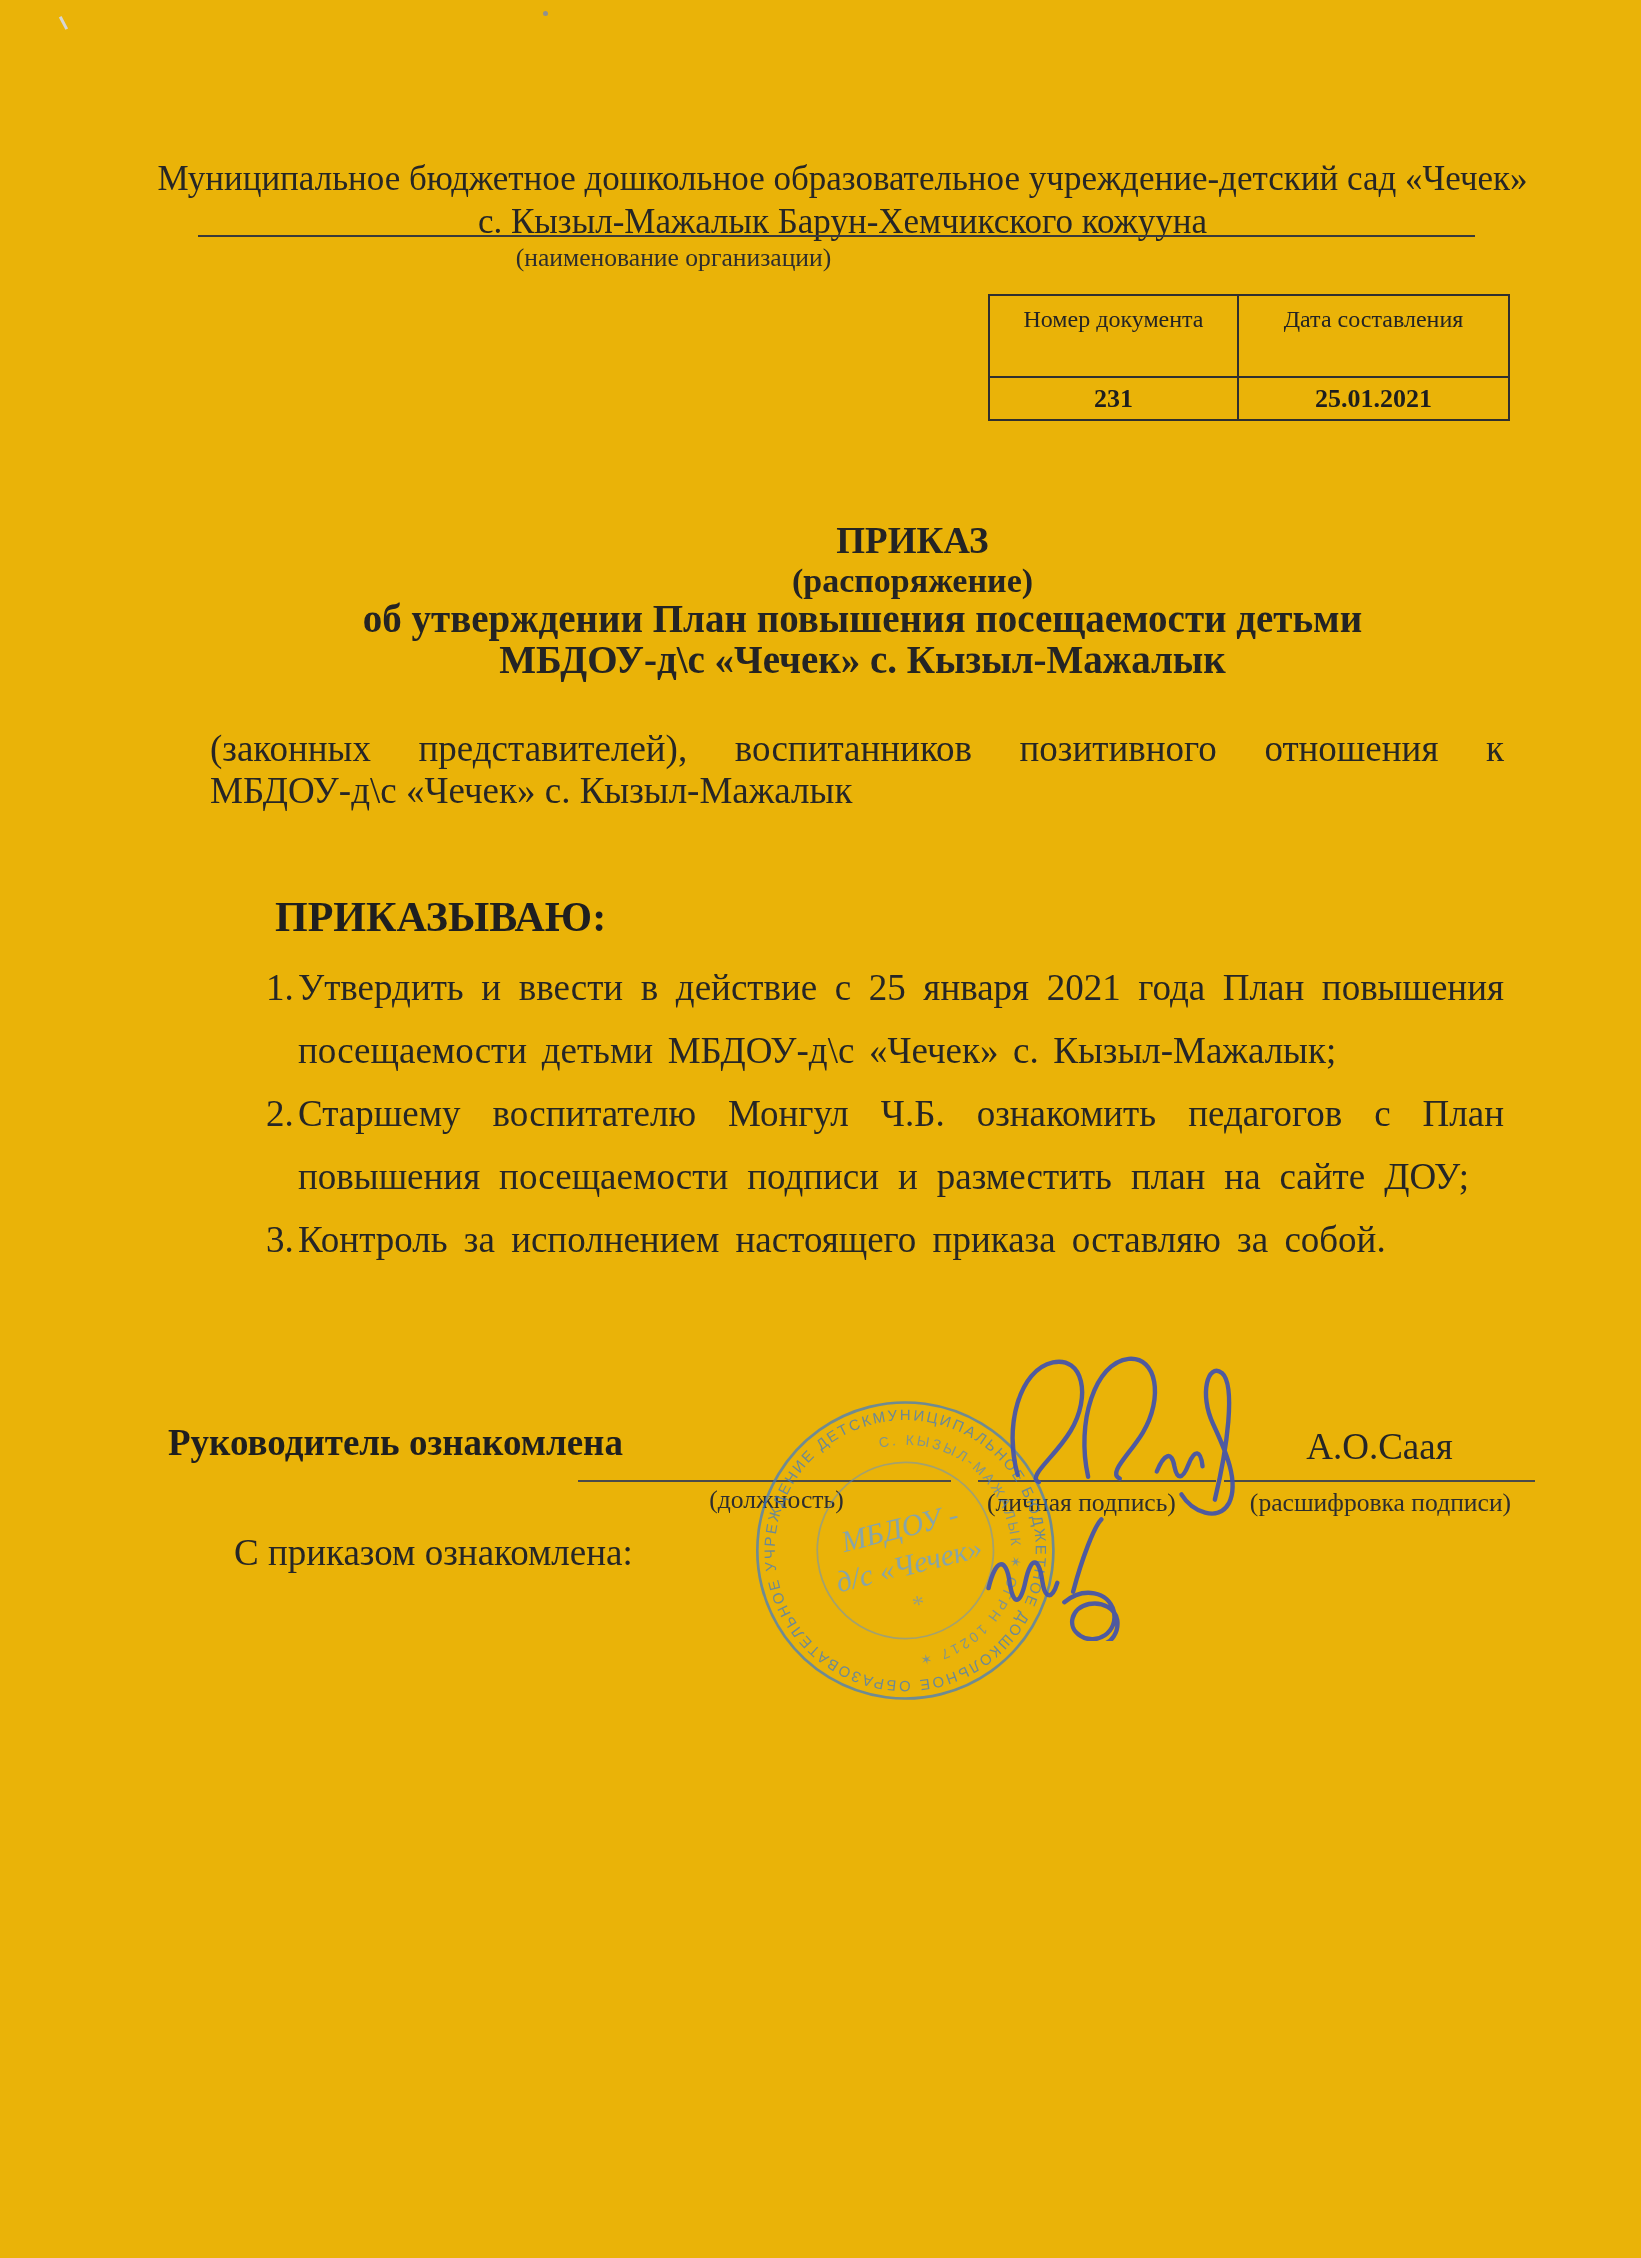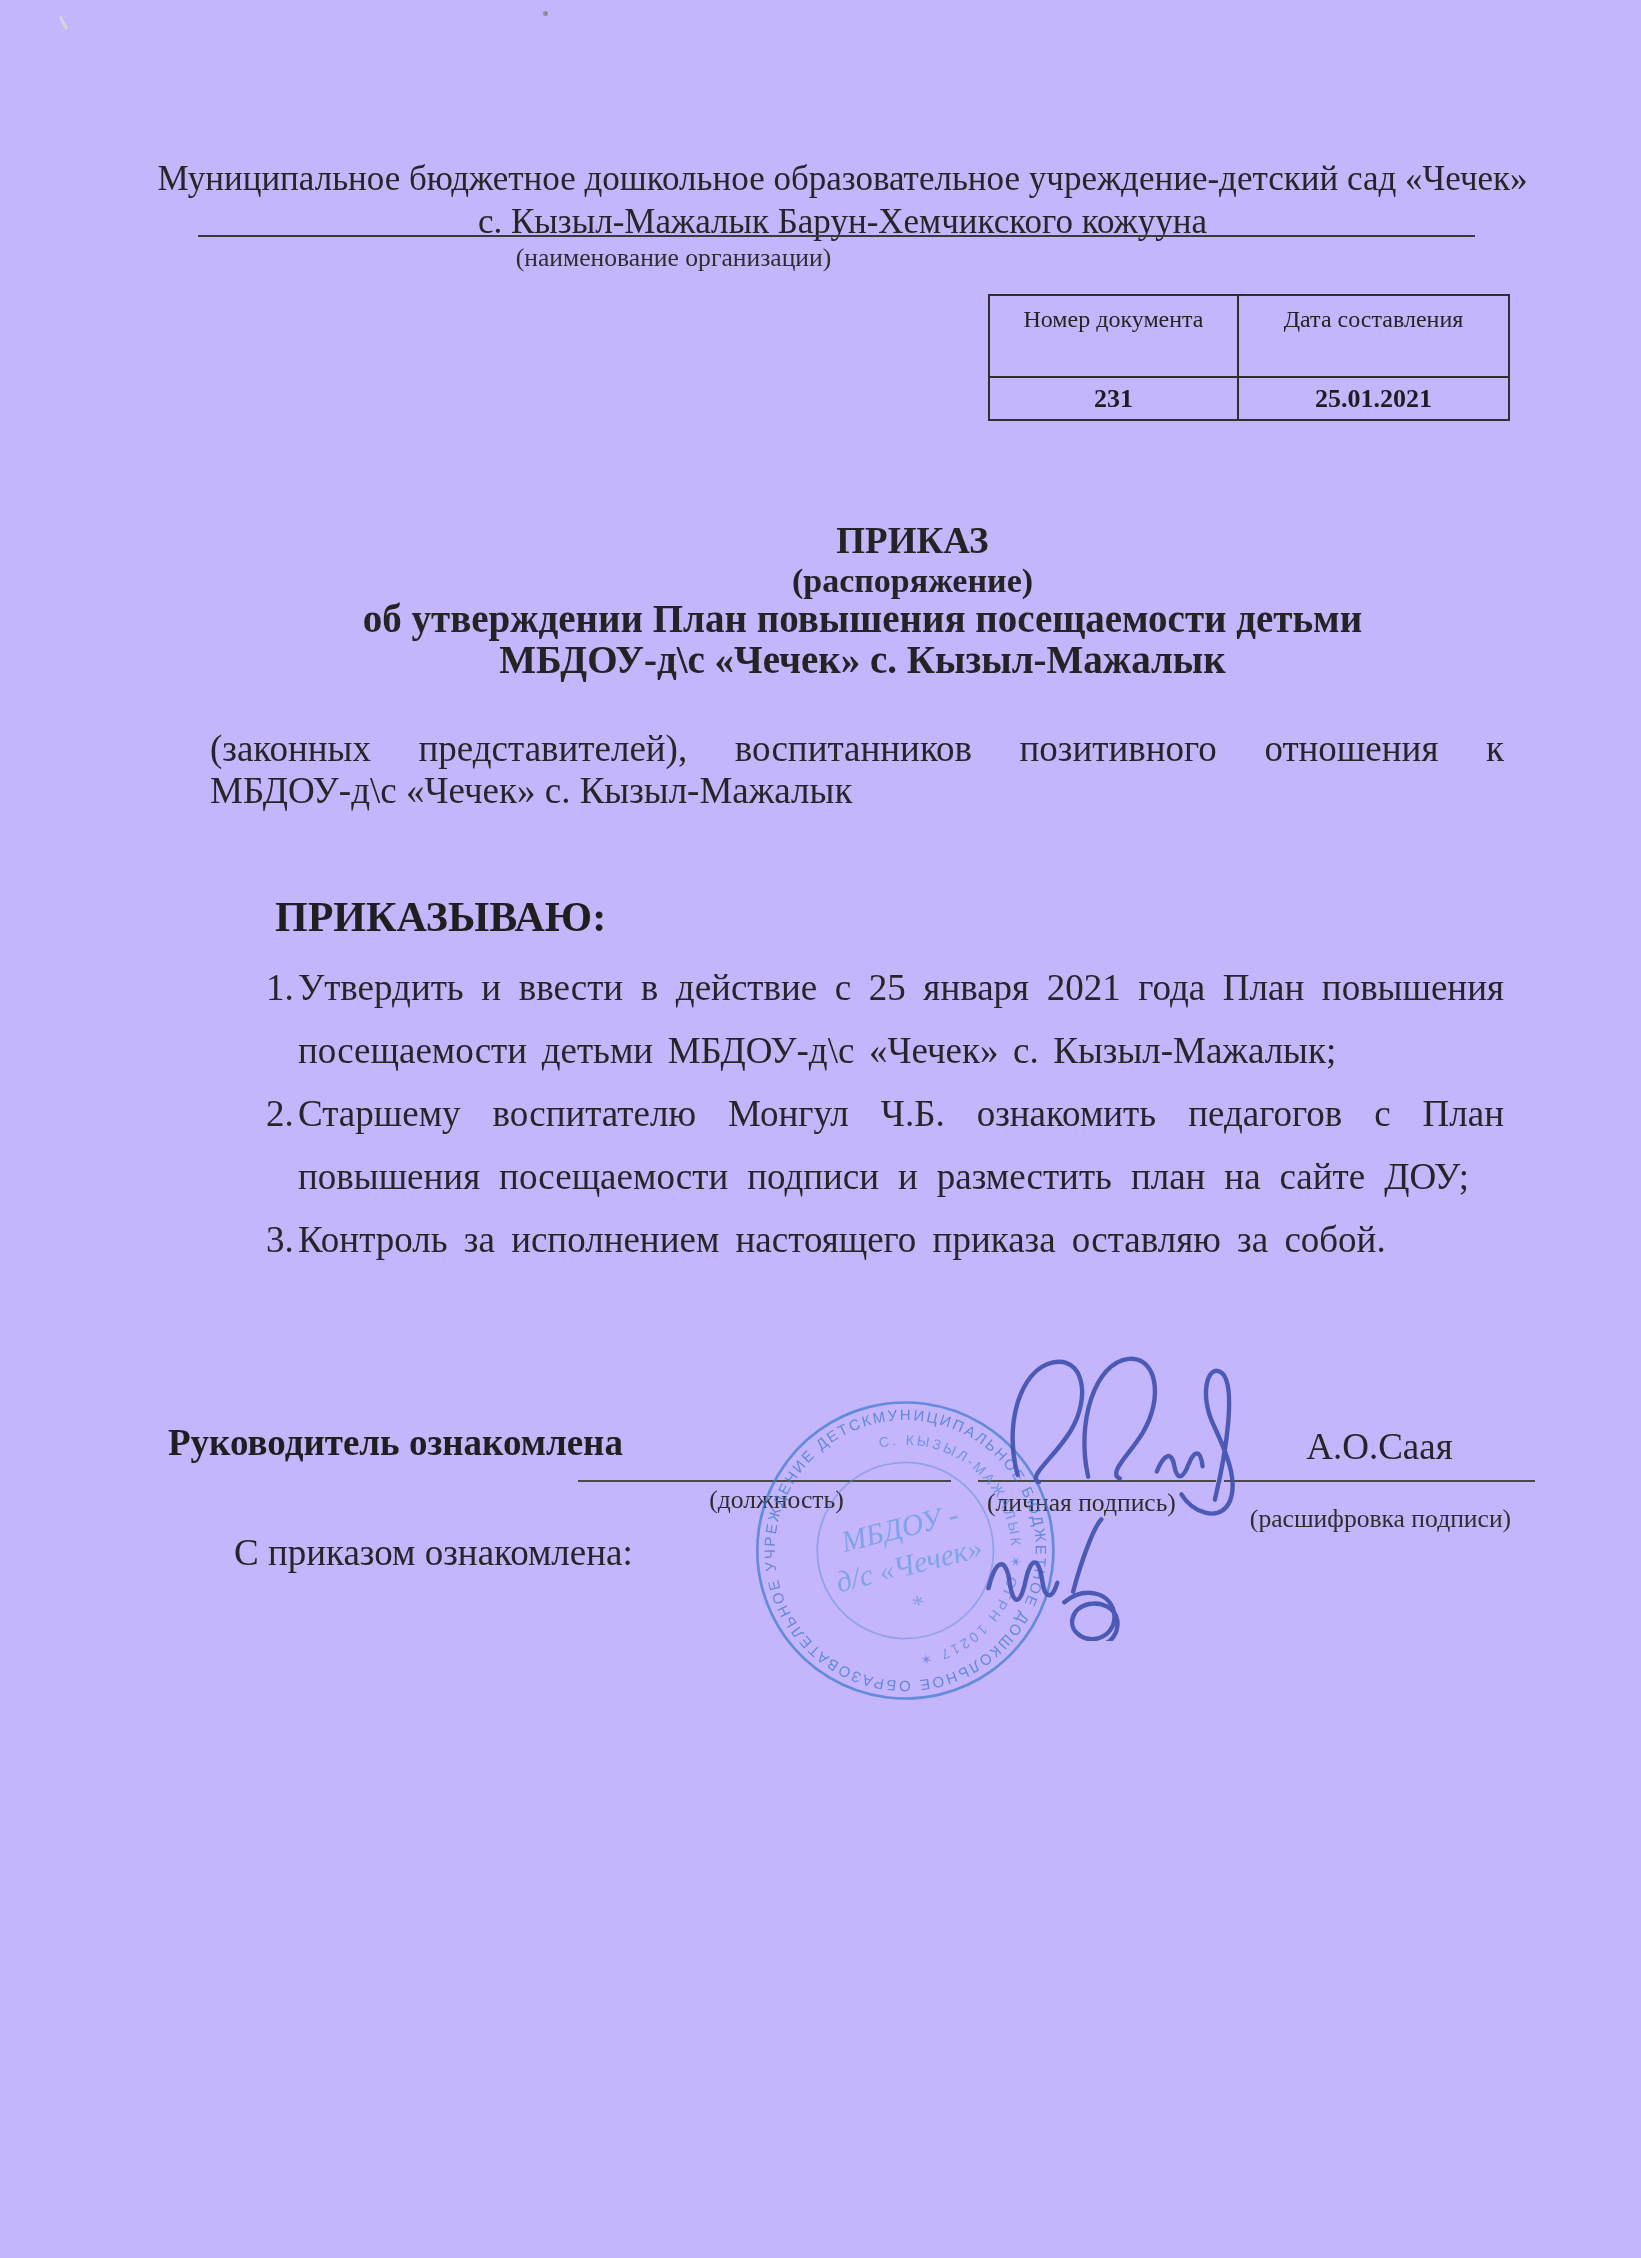--- a/index.html
+++ b/index.html
@@ -1,17 +1,17 @@
 <!DOCTYPE html>
 <html style="font-size:14px"><head>
 <meta charset="utf-8">
 <style>
   html,body{margin:0;padding:0;background:#ffffff;}
   body{width:1642px;height:2258px;position:relative;font-family:"Liberation Serif","DejaVu Serif",serif;color:#222;}
-  .page{position:absolute;inset:0;background:#c4b5fd;overflow:hidden;}
+  .page{position:absolute;inset:0;background:#eab308;overflow:hidden;}
   .abs{position:absolute;}
   
   .org-head{left:66px;top:157px;width:1553px;font-size:35px;line-height:43px;text-align:center;color:#262626;}
   .org-rule{left:198px;top:235px;width:1277px;border-top:2.6px solid #3a3a3a;height:0;}
   .org-cap{left:497px;top:243px;width:353px;text-align:center;font-size:25.6px;color:#2e2e2e;}
   
   .doc-table{left:988px;top:294px;width:516px;border:2.6px solid #2f2f2f;border-collapse:collapse;table-layout:fixed;}
   .doc-table td{border:2.6px solid #2f2f2f;text-align:center;vertical-align:top;padding:0;}
   .doc-table .hd{height:75px;font-size:24px;line-height:37px;padding-top:5.3px;color:#242424;}
   .doc-table .vl{height:40px;font-size:26px;line-height:41px;font-weight:bold;color:#1e1e1e;}
@@ -34,21 +34,21 @@
   
   .sig-label{left:168px;top:1421px;font-size:37px;font-weight:bold;color:#1f1f1f;}
   .pos-val{left:578px;top:1420px;width:373px;text-align:center;font-size:37px;color:#262626;}
   .name-val{left:1224px;top:1425px;width:311px;text-align:center;font-size:37px;color:#262626;}
   .u1{left:578px;top:1480px;width:373px;border-top:2.6px solid #4a4a4a;height:0;}
   .u2{left:978px;top:1480px;width:238px;border-top:2.6px solid #4a4a4a;height:0;}
   .u3{left:1224px;top:1480px;width:311px;border-top:2.6px solid #4a4a4a;height:0;}
   .cap{font-size:25.6px;color:#2e2e2e;text-align:center;}
   .cap-pos{left:600px;top:1485px;width:353px;}
   .cap-sign{left:905px;top:1488px;width:353px;}
-  .cap-name{left:1204px;top:1488px;width:353px;margin-top:16px;}
+  .cap-name{left:1204px;top:1488px;width:353px;}
   .ack{left:234px;top:1531px;font-size:37px;color:#262626;}
   
   .dot1{left:543px;top:10.6px;width:5.3px;height:5.3px;border-radius:50%;background:#909090;}
   .mark1{left:62px;top:16px;width:2.6px;height:14px;background:#d6d6d6;transform:rotate(-28deg);}
   
   .stamp{left:745px;top:1383px;opacity:0.82;}
   .pen{position:absolute;}
 </style>
 </head>
 <body>

